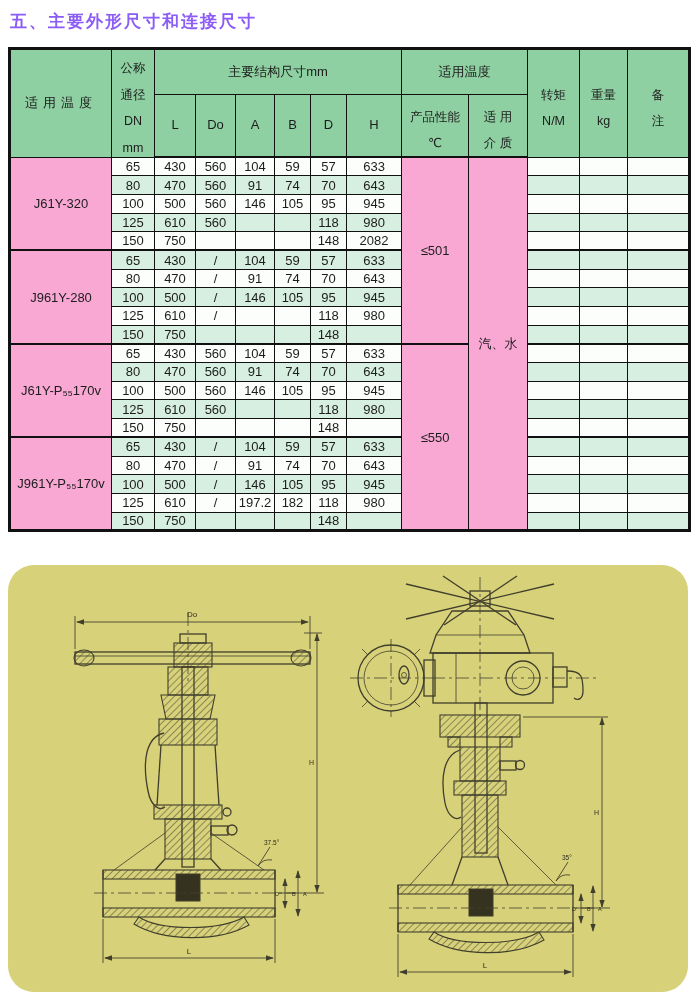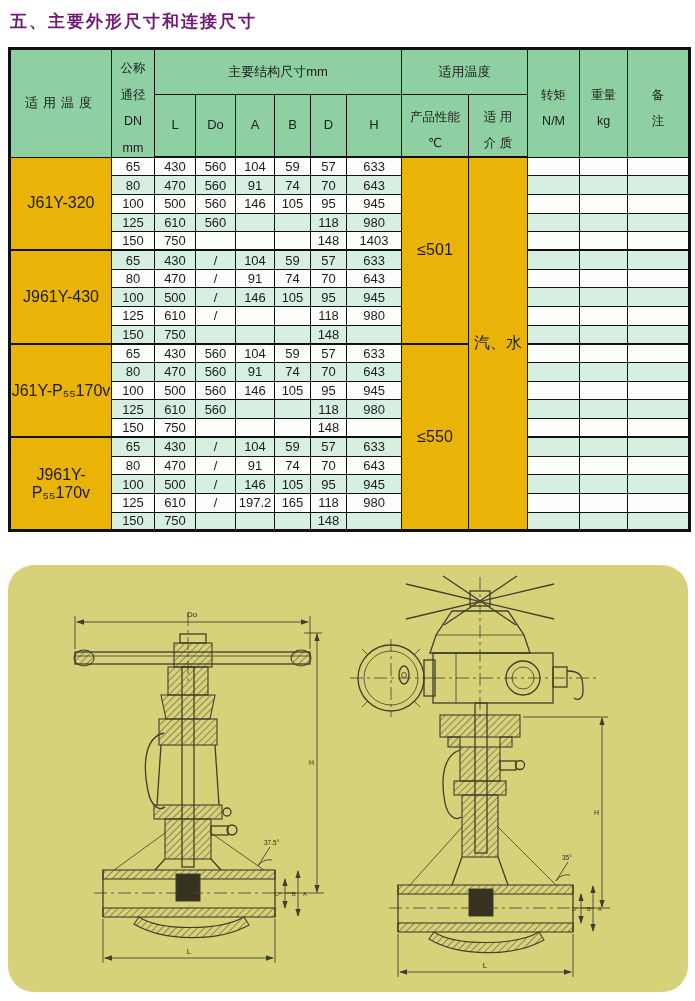--- a/index.html
+++ b/index.html
@@ -5,21 +5,21 @@
   * { box-sizing: border-box; margin: 0; padding: 0; }
   body {
     width: 695px; height: 1001px;
     background: #ffffff;
     font-family: "Liberation Sans", "DejaVu Sans", sans-serif;
     color: #1c1c1c;
     overflow: hidden;
   }
   .page { padding: 8px 7px 0 8px; }
   .page-title {
-    color: #701a75;
+    color: #8b5cf6;
     font-size: 17px;
     font-weight: bold;
     letter-spacing: 2px;
     margin: 2px 0 14px 2px;
   }
   table.dims {
     width: 680px;
     border-collapse: collapse;
     table-layout: fixed;
     border: 3px solid #111;
@@ -36,21 +36,21 @@
     font-weight: normal;
     font-size: 13px;
     line-height: 1.25;
     height: 40px;
   }
   thead tr:last-child th { border-bottom-width: 2.6px; }
   th.model-h { letter-spacing: 5px; }
   th .sub { display: block; font-size: 12.5px; margin-top: 11px; }
   tbody td { height: 18.7px; font-size: 13px; background: #fcfefc; }
   tbody td.stripe { background: #d7efe0; }
-  tbody td.model, tbody td.temp, tbody td.medium { background: #eab308; font-size: 16px; }
+  tbody td.model, tbody td.temp, tbody td.medium { background: #f9a8d4; font-size: 13px; }
   tr.group-start td { border-top-width: 2.8px; }
   .panel {
     margin-top: 33px;
     width: 680px; height: 427px;
     background: #d7d17a;
     border-radius: 26px;
     overflow: hidden;
   }
   .panel svg { display: block; }
   .ln { fill: none; stroke: #403e2c; stroke-width: 1.3; }
@@ -177,27 +177,27 @@
           <td class="stripe"></td>
           <td class="stripe"></td>
         </tr>
         <tr>
           <td>150</td>
           <td>750</td>
           <td></td>
           <td></td>
           <td></td>
           <td>148</td>
-          <td>1403</td>
+          <td>2082</td>
           <td></td>
           <td></td>
           <td></td>
         </tr>
         <tr class="group-start">
-          <td class="model" rowspan="5">J961Y-430</td>
+          <td class="model" rowspan="5">J961Y-280</td>
           <td class="stripe">65</td>
           <td class="stripe">430</td>
           <td class="stripe">/</td>
           <td class="stripe">104</td>
           <td class="stripe">59</td>
           <td class="stripe">57</td>
           <td class="stripe">633</td>
           <td class="stripe"></td>
           <td class="stripe"></td>
           <td class="stripe"></td>
@@ -347,21 +347,21 @@
           <td class="stripe">945</td>
           <td class="stripe"></td>
           <td class="stripe"></td>
           <td class="stripe"></td>
         </tr>
         <tr>
           <td>125</td>
           <td>610</td>
           <td>/</td>
           <td>197.2</td>
-          <td>165</td>
+          <td>182</td>
           <td>118</td>
           <td>980</td>
           <td></td>
           <td></td>
           <td></td>
         </tr>
         <tr>
           <td class="stripe">150</td>
           <td class="stripe">750</td>
           <td class="stripe"></td>

